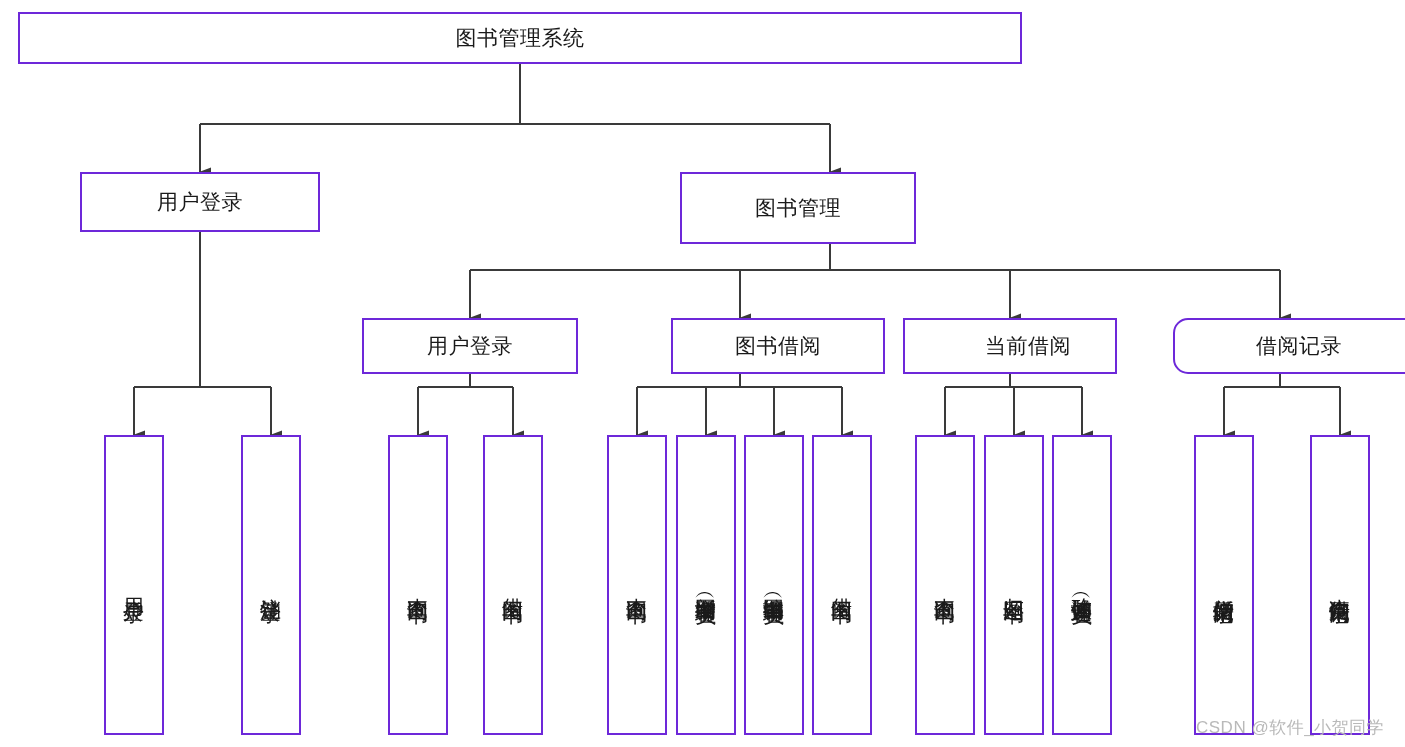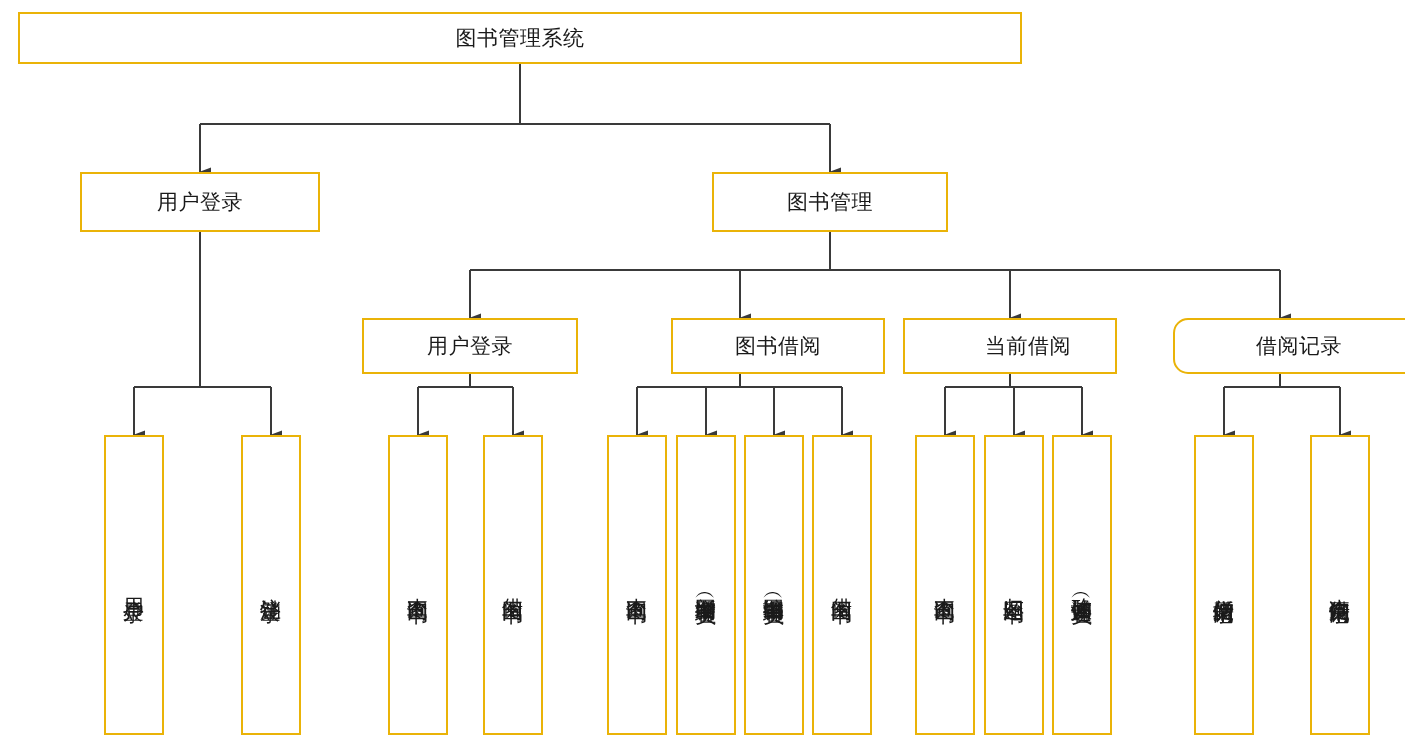--- a/index.html
+++ b/index.html
@@ -20,21 +20,21 @@
   #edges {
     position: absolute;
     left: 0;
     top: 0;
     width: 1405px;
     height: 747px;
   }
   .node {
     position: absolute;
     box-sizing: border-box;
-    border: 2px solid #eab308;
+    border: 2px solid #6d28d9;
     background: #ffffff;
     color: #1a1a1a;
     display: flex;
     align-items: center;
     justify-content: center;
     overflow: hidden;
   }
   .node.horiz .label {
     font-size: 21px;
     line-height: 1.15;
@@ -112,21 +112,21 @@
       </g>
   </svg>
 
   <div id="nodes-layer">
       <div class="node horiz" style="left: 18px; top: 12px; width: 1004px; height: 52px;">
         <span class="label">图书管理系统</span>
       </div>
       <div class="node horiz" style="left: 80px; top: 172px; width: 240px; height: 60px;">
         <span class="label">用户登录</span>
       </div>
-      <div class="node horiz" style="left: 712px; top: 172px; width: 236px; height: 60px;">
+      <div class="node horiz" style="left: 680px; top: 172px; width: 236px; height: 72px;">
         <span class="label">图书管理</span>
       </div>
       <div class="node horiz" style="left: 362px; top: 318px; width: 216px; height: 56px;">
         <span class="label">用户登录</span>
       </div>
       <div class="node horiz" style="left: 633px; top: 318px; width: 214px; height: 56px; margin-left: 38px;">
         <span class="label">图书借阅</span>
       </div>
       <div class="node horiz" style="left: 903px; top: 318px; width: 214px; height: 56px; padding-left: 36px;">
         <span class="label">当前借阅</span>
@@ -168,14 +168,15 @@
         <span class="label">确认归还（管理员）</span>
       </div>
       <div class="node vert tall" style="left: 1194px; top: 435px; width: 60px; height: 300px;">
         <span class="label">新增借阅记录</span>
       </div>
       <div class="node vert tall" style="left: 1310px; top: 435px; width: 60px; height: 300px;">
         <span class="label">查询借阅记录</span>
       </div>
     </div>
 
+  <div class="watermark" style="left:1196px; top:716px;">CSDN @软件_小贺同学</div>
 
 </div>
 
 </body></html>

